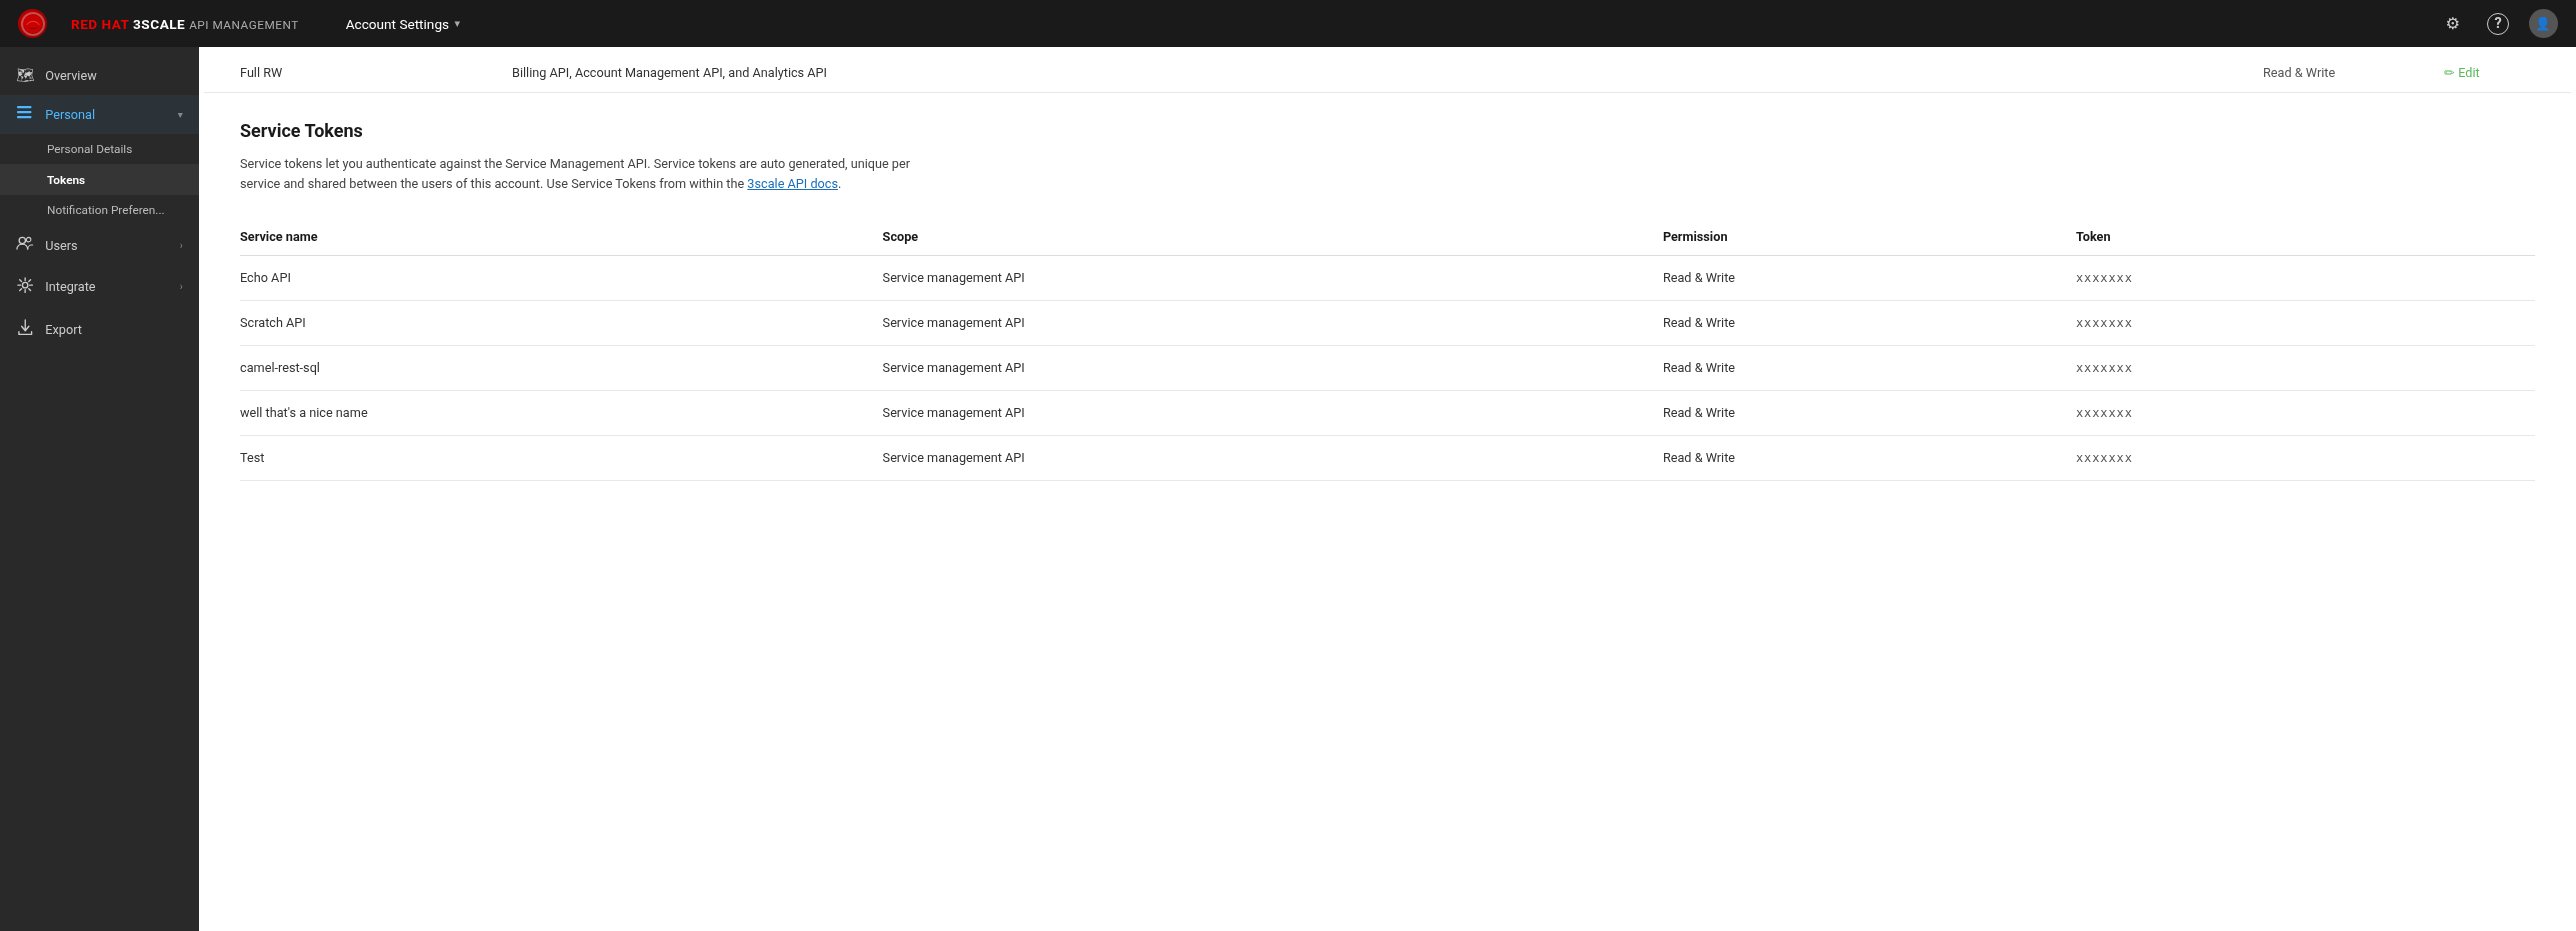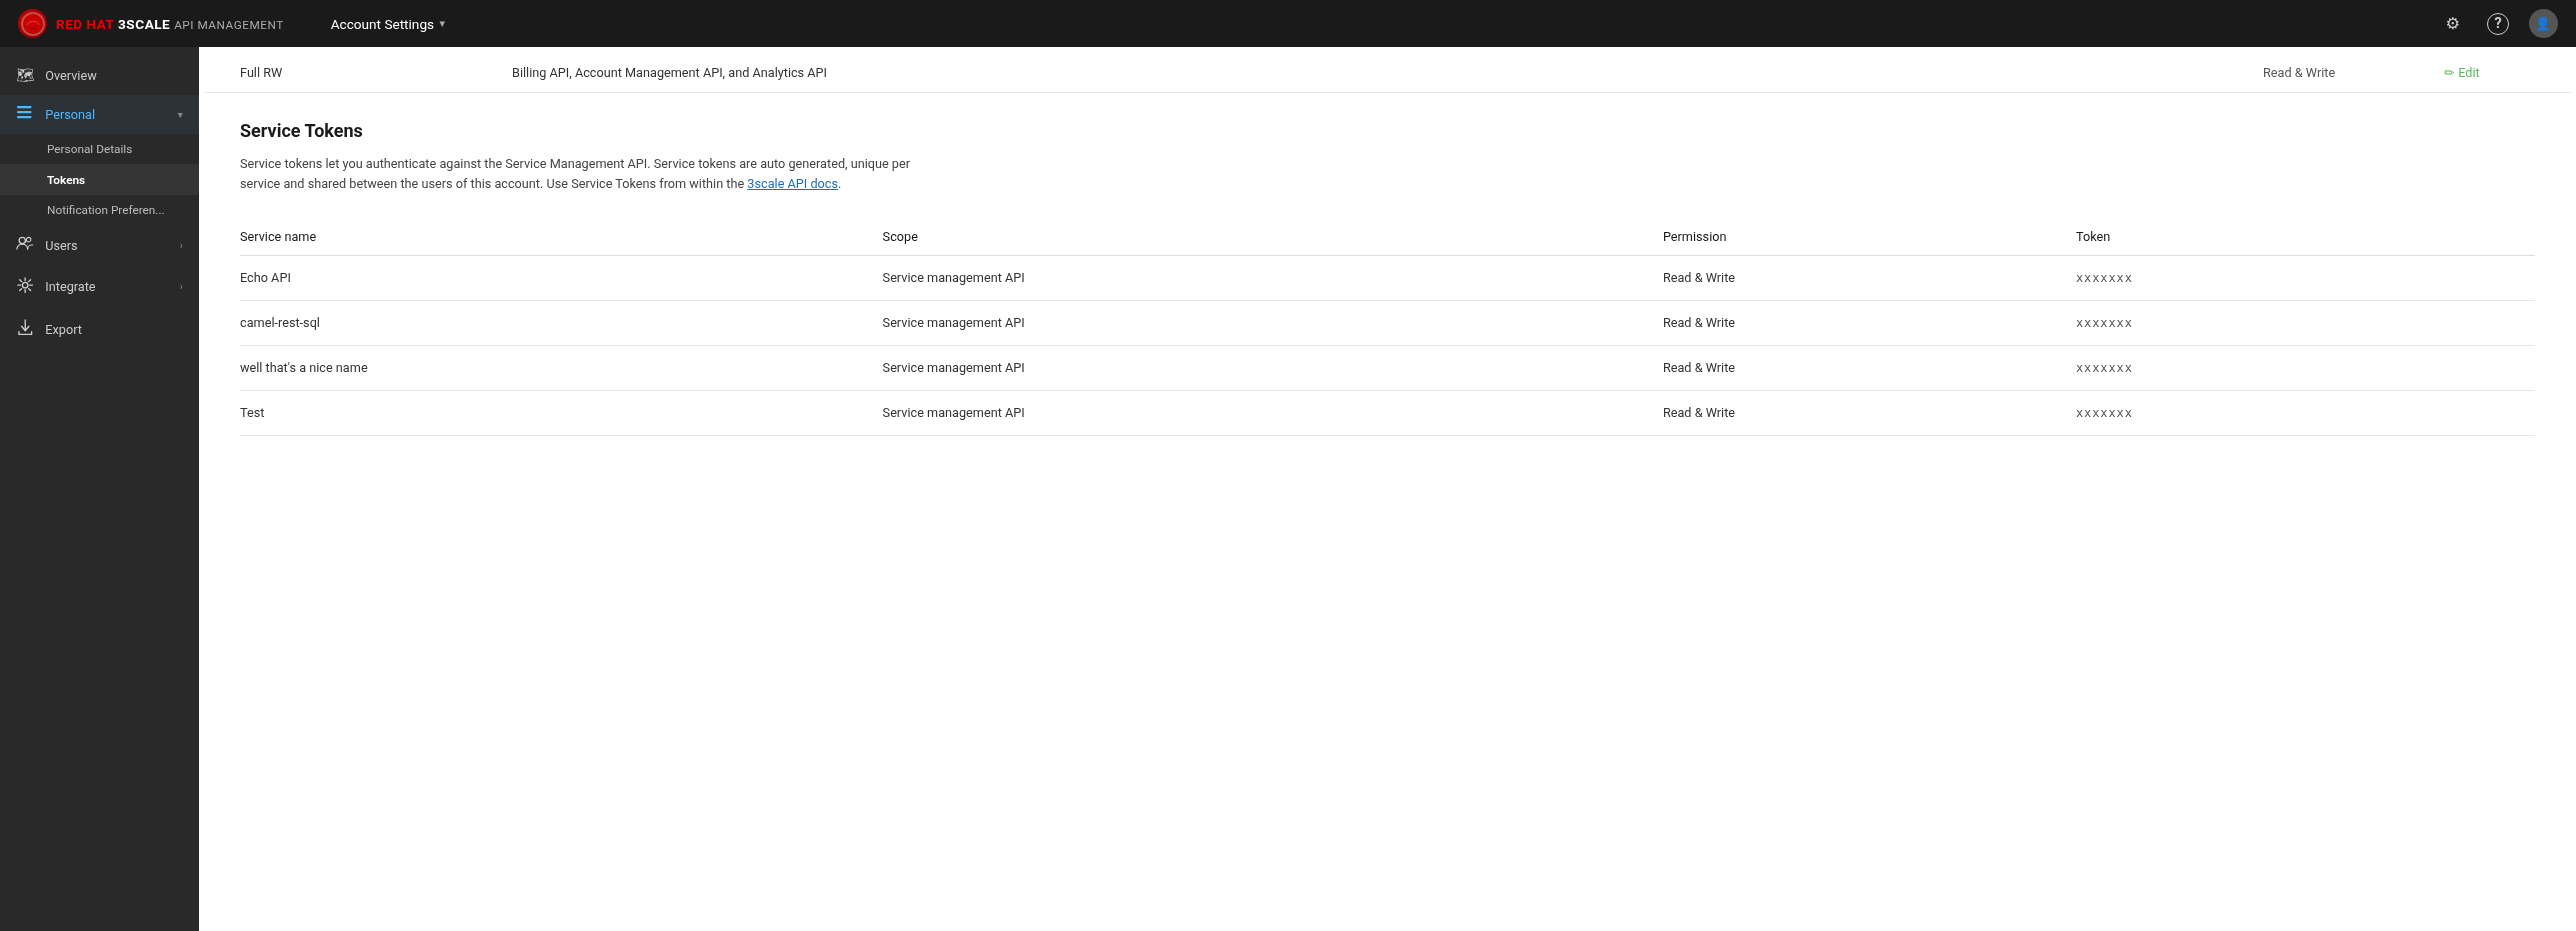--- a/index.html
+++ b/index.html
@@ -12,21 +12,21 @@
       display: flex;
       align-items: center;
       padding: 0 18px;
       flex-shrink: 0;
       position: relative;
       z-index: 10;
     }
     .brand {
       display: flex;
       align-items: center;
-      gap: 9px;
+      gap: 24px;
       margin-right: 36px;
     }
     .brand-logo {
       width: 29px;
       height: 29px;
       border-radius: 50%;
       background: radial-gradient(circle at 40% 40%, #cc0000, #8b0000);
       display: flex; align-items: center; justify-content: center;
       flex-shrink: 0;
       position: relative;
@@ -169,21 +169,21 @@
       text-decoration: underline;
     }
 
     
     .data-table {
       width: 100%;
       border-collapse: collapse;
     }
     .data-table th {
       font-size: 12.7px;
-      font-weight: 400;
+      font-weight: 700;
       color: #1a1a1a;
       text-align: left;
       padding: 9px 0 11px;
       border-bottom: 1.8px solid #ddd;
     }
     .data-table td {
       padding: 14.5px 0;
       font-size: 12.7px;
       color: #333;
       border-bottom: 0.9px solid #e8e8e8;
@@ -330,20 +330,26 @@
           </tr>
         </thead>
         <tbody>
           <tr class="table-row">
             <td class="col-name">Echo API</td>
             <td class="col-scope">Service management API</td>
             <td class="col-perm">Read &amp; Write</td>
             <td class="col-token"><span class="token-val">xxxxxxx</span></td>
           </tr>
           <tr class="table-row">
+            <td class="col-name">Scratch API</td>
+            <td class="col-scope">Service management API</td>
+            <td class="col-perm">Read &amp; Write</td>
+            <td class="col-token"><span class="token-val">xxxxxxx</span></td>
+          </tr>
+          <tr class="table-row">
             <td class="col-name">camel-rest-sql</td>
             <td class="col-scope">Service management API</td>
             <td class="col-perm">Read &amp; Write</td>
             <td class="col-token"><span class="token-val">xxxxxxx</span></td>
           </tr>
           <tr class="table-row">
             <td class="col-name">well that's a nice name</td>
             <td class="col-scope">Service management API</td>
             <td class="col-perm">Read &amp; Write</td>
             <td class="col-token"><span class="token-val">xxxxxxx</span></td>

